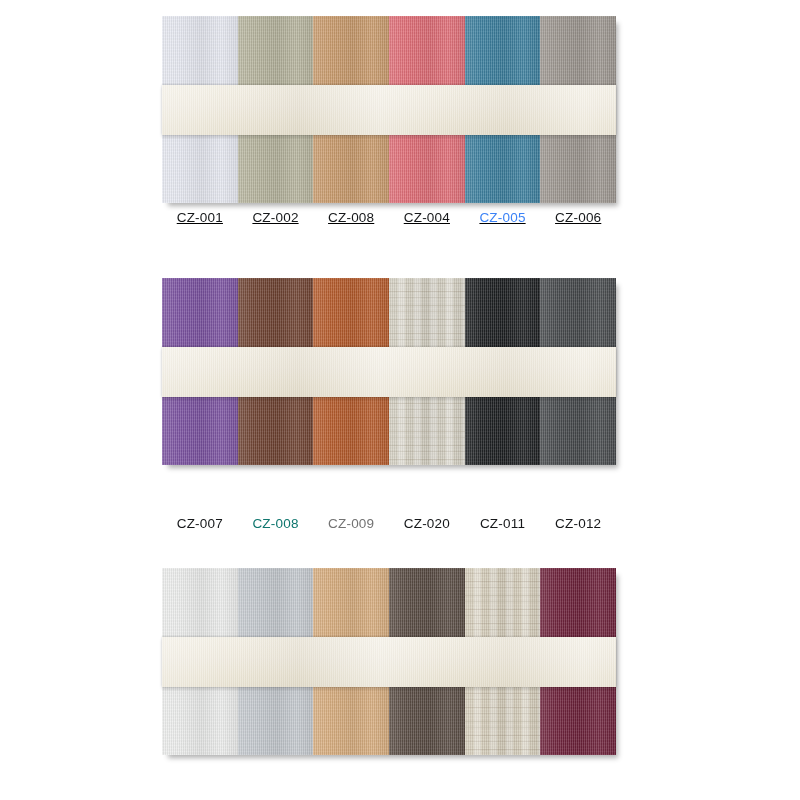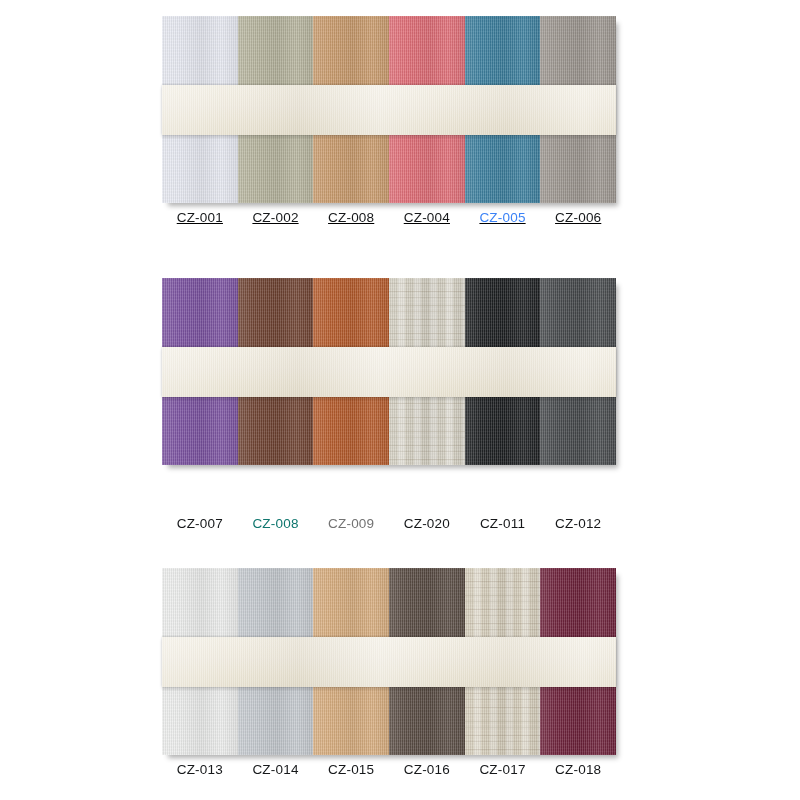--- a/index.html
+++ b/index.html
@@ -249,21 +249,13 @@
       </div>
       <div class="swatch" style="background: rgb(109, 32, 57);">
         <div class="weave"></div>
         <div class="sheen"></div>
       </div>
       <div class="cream-band" style="top: 69px;">
         <div class="band-weave"></div>
         <div class="band-sheen"></div>
       </div>
     </div>
-    <div class="labels" style="top: 762px; position: absolute;">
-      <div class="label" style="color: rgb(22, 24, 26);">CZ-013</div>
-      <div class="label" style="color: rgb(22, 24, 26);">CZ-014</div>
-      <div class="label" style="color: rgb(22, 24, 26);">CZ-015</div>
-      <div class="label" style="color: rgb(22, 24, 26);">CZ-016</div>
-      <div class="label" style="color: rgb(22, 24, 26);">CZ-017</div>
-      <div class="label" style="color: rgb(22, 24, 26);">CZ-018</div>
-    </div>
   </div>
 
 </body></html>

